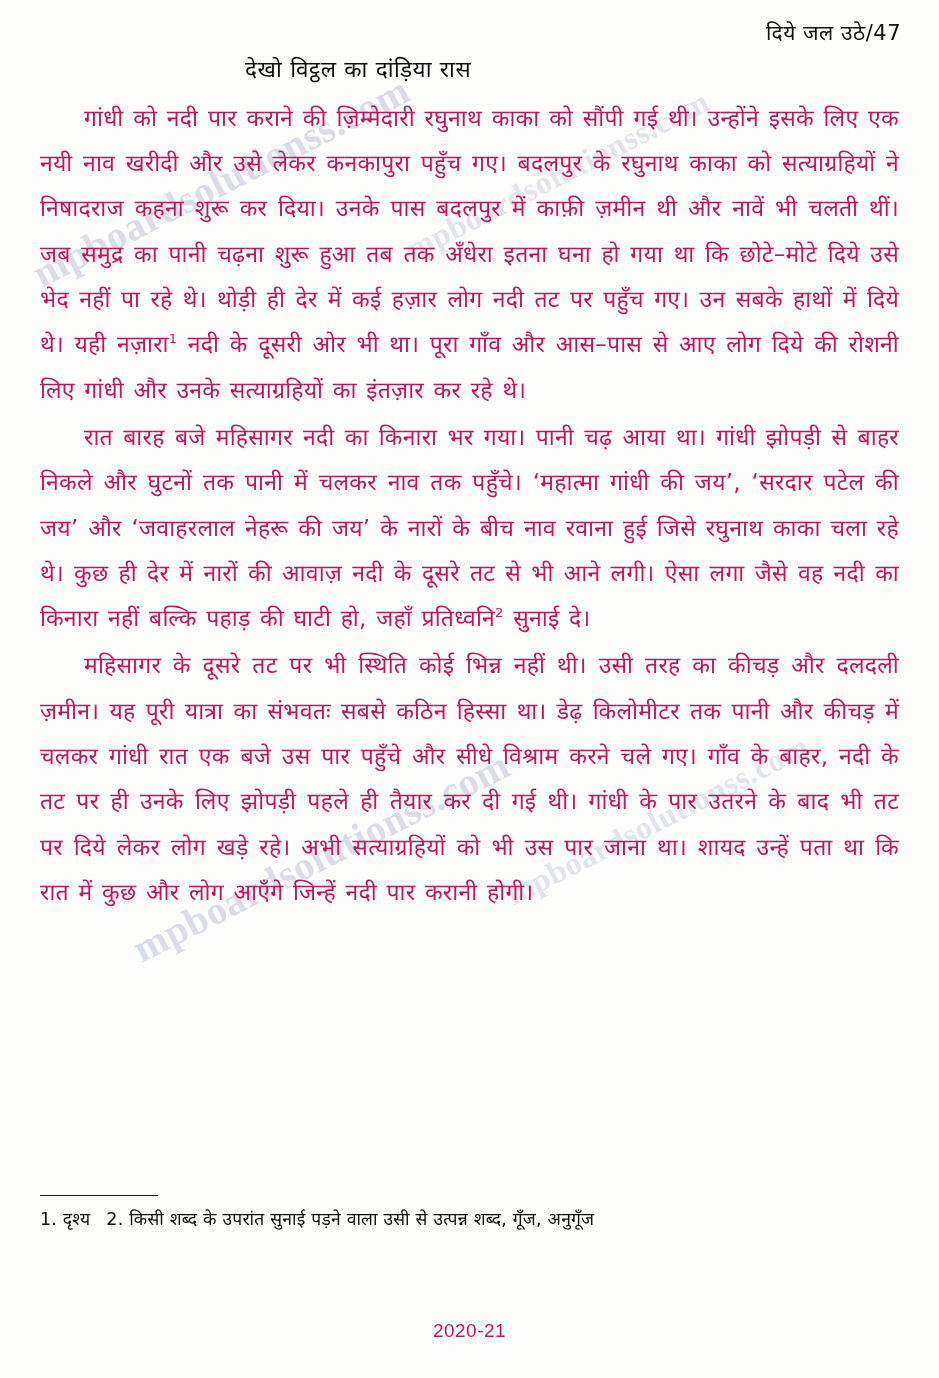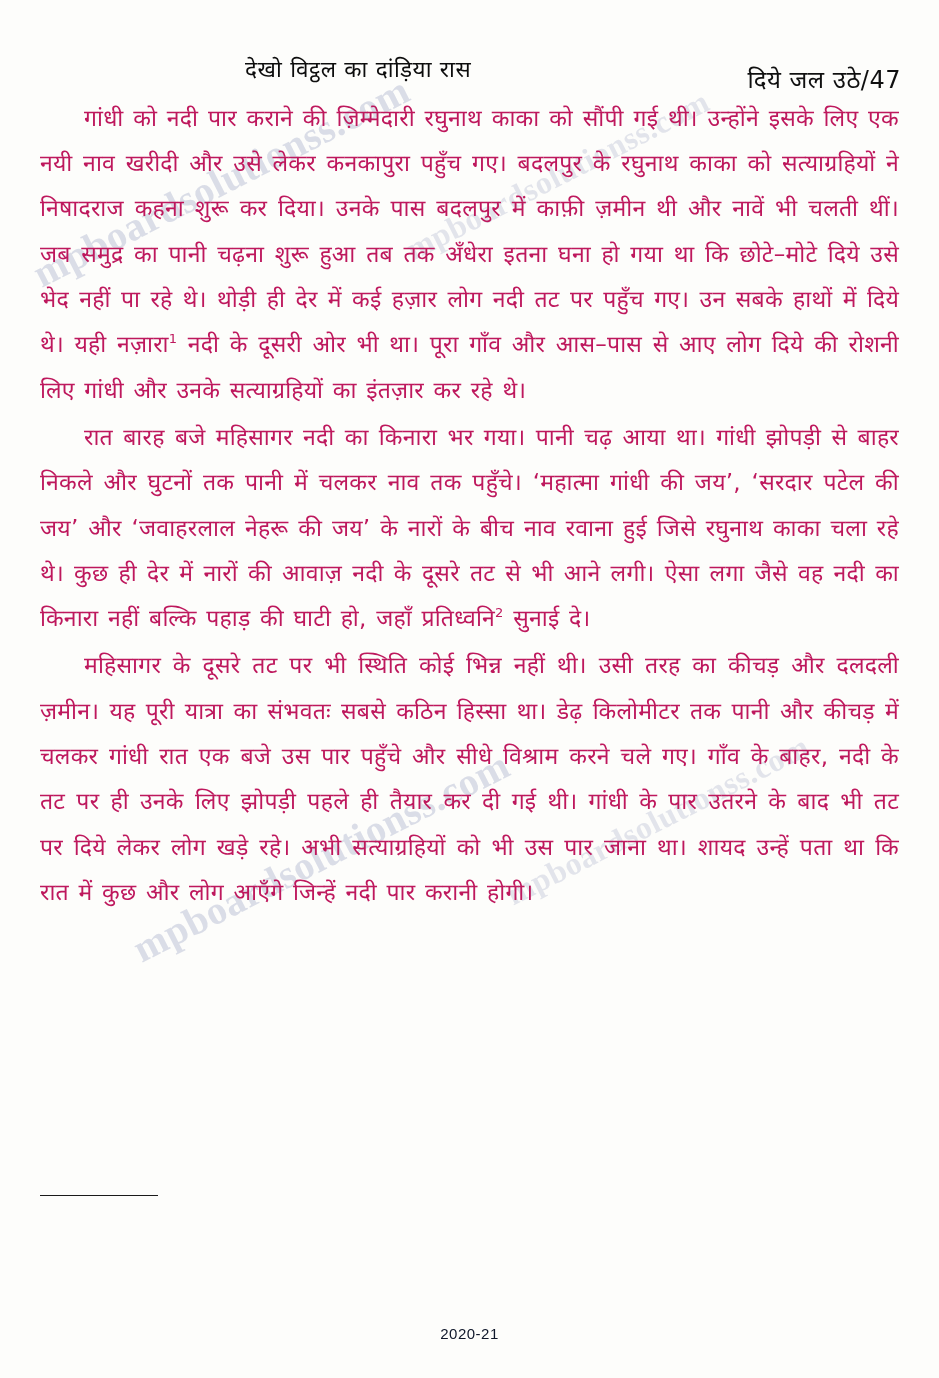--- a/index.html
+++ b/index.html
@@ -58,26 +58,25 @@
     transform: rotate(-27deg);
     transform-origin: left top;
     color: rgba(150, 160, 190, 0.26);
   }
 
   
   .running-head {
     position: absolute;
     right: 38px;
     top: 18px;
-    font-size: 24px;
+    font-size: 21px;
     font-family: "DejaVu Sans", sans-serif;
     color: #101010;
     letter-spacing: 0.5px;
     white-space: nowrap;
-    margin-top: 44px;
   }
 
   
   .content {
     position: absolute;
     left: 40px;
     right: 40px;
     top: 48px;
   }
 
@@ -141,23 +140,23 @@
     width: 16px;
   }
 
   
   .footer {
     position: absolute;
     left: 0;
     right: 0;
     bottom: 36px;
     text-align: center;
-    font-size: 15px;
+    font-size: 19px;
     font-family: "Liberation Sans", sans-serif;
-    color: #0f172a;
+    color: #be185d;
     letter-spacing: 0.5px;
   }
 </style>
 </head>
 <body>
 
 <div class="page">
 
   <div class="watermark wm-1">mpboardsolutionss.com</div>
   <div class="watermark wm-2">mpboardsolutionss.com</div>
@@ -175,16 +174,19 @@
     <p class="para indent"><span>गांधी को नदी पार कराने की ज़िम्मेदारी रघुनाथ काका को सौंपी गई थी। उन्होंने इसके लिए एक नयी नाव खरीदी और उसे लेकर कनकापुरा पहुँच गए। बदलपुर के रघुनाथ काका को सत्याग्रहियों ने निषादराज कहना शुरू कर दिया। उनके पास बदलपुर में काफ़ी ज़मीन थी और नावें भी चलती थीं। जब समुद्र का पानी चढ़ना शुरू हुआ तब तक अँधेरा इतना घना हो गया था कि छोटे–मोटे दिये उसे भेद नहीं पा रहे थे। थोड़ी ही देर में कई हज़ार लोग नदी तट पर पहुँच गए। उन सबके हाथों में दिये थे। यही नज़ारा</span><sup>1</sup><span> नदी के दूसरी ओर भी था। पूरा गाँव और आस–पास से आए लोग दिये की रोशनी लिए गांधी और उनके सत्याग्रहियों का इंतज़ार कर रहे थे।</span></p>
 
     <p class="para indent"><span>रात बारह बजे महिसागर नदी का किनारा भर गया। पानी चढ़ आया था। गांधी झोपड़ी से बाहर निकले और घुटनों तक पानी में चलकर नाव तक पहुँचे। ‘महात्मा गांधी की जय’, ‘सरदार पटेल की जय’ और ‘जवाहरलाल नेहरू की जय’ के नारों के बीच नाव रवाना हुई जिसे रघुनाथ काका चला रहे थे। कुछ ही देर में नारों की आवाज़ नदी के दूसरे तट से भी आने लगी। ऐसा लगा जैसे वह नदी का किनारा नहीं बल्कि पहाड़ की घाटी हो, जहाँ प्रतिध्वनि</span><sup>2</sup><span> सुनाई दे।</span></p>
 
     <p class="para indent"><span>महिसागर के दूसरे तट पर भी स्थिति कोई भिन्न नहीं थी। उसी तरह का कीचड़ और दलदली ज़मीन। यह पूरी यात्रा का संभवतः सबसे कठिन हिस्सा था। डेढ़ किलोमीटर तक पानी और कीचड़ में चलकर गांधी रात एक बजे उस पार पहुँचे और सीधे विश्राम करने चले गए। गाँव के बाहर, नदी के तट पर ही उनके लिए झोपड़ी पहले ही तैयार कर दी गई थी। गांधी के पार उतरने के बाद भी तट पर दिये लेकर लोग खड़े रहे। अभी सत्याग्रहियों को भी उस पार जाना था। शायद उन्हें पता था कि रात में कुछ और लोग आएँगे जिन्हें नदी पार करानी होगी।</span></p>
 
   </div>
 
   <div class="footnote-rule"></div>
 
+  <div class="footnotes">
+    <span>1. दृश्य</span><span class="fn-gap"></span><span>2. किसी शब्द के उपरांत सुनाई पड़ने वाला उसी से उत्पन्न शब्द, गूँज, अनुगूँज</span>
+  </div>
 
   <div class="footer">2020-21</div>
 
 </div>
 
 </body></html>

